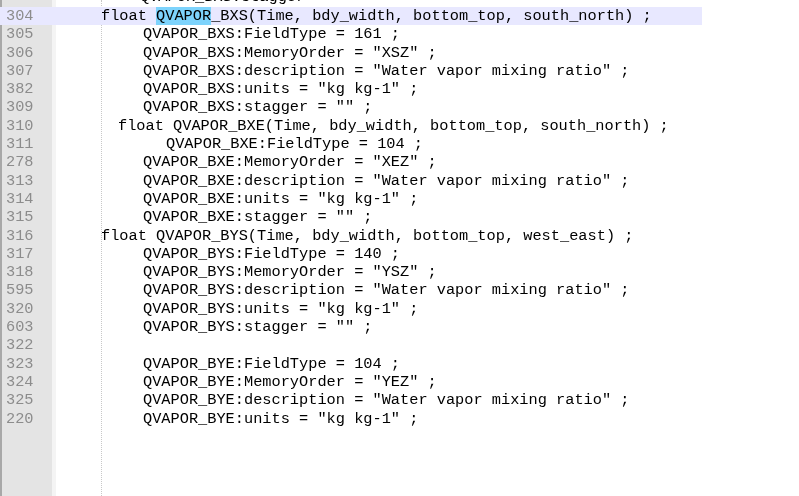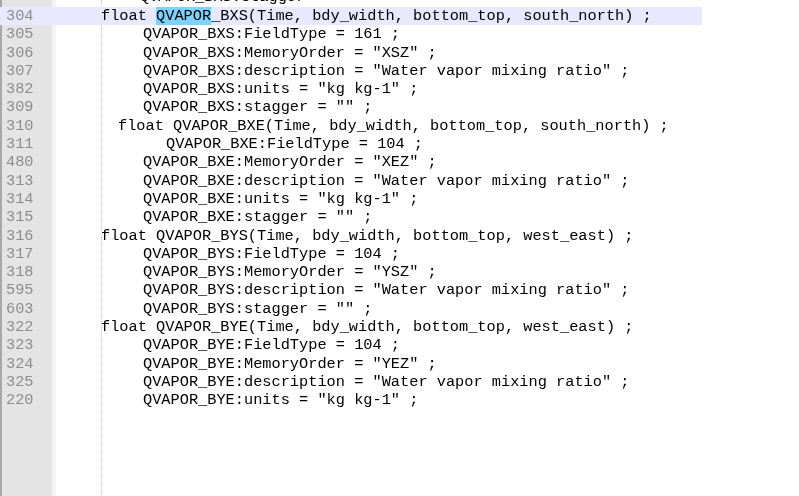--- a/index.html
+++ b/index.html
@@ -26,28 +26,29 @@
   <div class="partial">QVAPOR_BXS:stagger</div>
   <div class="lines" id="lines">
       <div class="line current"><span class="ln">304</span><span class="code" style="left: 101px;"><span>float </span><span class="hl">QVAPOR</span><span>_BXS(Time, bdy_width, bottom_top, south_north) ;</span></span></div>
       <div class="line"><span class="ln">305</span><span class="code" style="left: 143px;">QVAPOR_BXS:FieldType = 161 ;</span></div>
       <div class="line"><span class="ln">306</span><span class="code" style="left: 143px;">QVAPOR_BXS:MemoryOrder = "XSZ" ;</span></div>
       <div class="line"><span class="ln">307</span><span class="code" style="left: 143px;">QVAPOR_BXS:description = "Water vapor mixing ratio" ;</span></div>
       <div class="line"><span class="ln">382</span><span class="code" style="left: 143px;">QVAPOR_BXS:units = "kg kg-1" ;</span></div>
       <div class="line"><span class="ln">309</span><span class="code" style="left: 143px;">QVAPOR_BXS:stagger = "" ;</span></div>
       <div class="line"><span class="ln">310</span><span class="code" style="left: 118px;">float QVAPOR_BXE(Time, bdy_width, bottom_top, south_north) ;</span></div>
       <div class="line"><span class="ln">311</span><span class="code" style="left: 127px; margin-left: 39px;">QVAPOR_BXE:FieldType = 104 ;</span></div>
-      <div class="line"><span class="ln">480</span><span class="code" style="left: 143px;">QVAPOR_BXE:MemoryOrder = "XEZ" ;</span></div>
+      <div class="line"><span class="ln">278</span><span class="code" style="left: 143px;">QVAPOR_BXE:MemoryOrder = "XEZ" ;</span></div>
       <div class="line"><span class="ln">313</span><span class="code" style="left: 143px;">QVAPOR_BXE:description = "Water vapor mixing ratio" ;</span></div>
       <div class="line"><span class="ln">314</span><span class="code" style="left: 143px;">QVAPOR_BXE:units = "kg kg-1" ;</span></div>
       <div class="line"><span class="ln">315</span><span class="code" style="left: 143px;">QVAPOR_BXE:stagger = "" ;</span></div>
       <div class="line"><span class="ln">316</span><span class="code" style="left: 101px;">float QVAPOR_BYS(Time, bdy_width, bottom_top, west_east) ;</span></div>
-      <div class="line"><span class="ln">317</span><span class="code" style="left: 143px;">QVAPOR_BYS:FieldType = 104 ;</span></div>
+      <div class="line"><span class="ln">317</span><span class="code" style="left: 143px;">QVAPOR_BYS:FieldType = 140 ;</span></div>
       <div class="line"><span class="ln">318</span><span class="code" style="left: 143px;">QVAPOR_BYS:MemoryOrder = "YSZ" ;</span></div>
       <div class="line"><span class="ln">595</span><span class="code" style="left: 143px;">QVAPOR_BYS:description = "Water vapor mixing ratio" ;</span></div>
+      <div class="line"><span class="ln">320</span><span class="code" style="left: 143px;">QVAPOR_BYS:units = "kg kg-1" ;</span></div>
       <div class="line"><span class="ln">603</span><span class="code" style="left: 143px;">QVAPOR_BYS:stagger = "" ;</span></div>
-      <div class="line"><span class="ln">322</span><span class="code" style="left: 101px;">float QVAPOR_BYE(Time, bdy_width, bottom_top, west_east) ;</span></div>
+      <div class="line"><span class="ln">322</span></div>
       <div class="line"><span class="ln">323</span><span class="code" style="left: 143px;">QVAPOR_BYE:FieldType = 104 ;</span></div>
       <div class="line"><span class="ln">324</span><span class="code" style="left: 143px;">QVAPOR_BYE:MemoryOrder = "YEZ" ;</span></div>
       <div class="line"><span class="ln">325</span><span class="code" style="left: 143px;">QVAPOR_BYE:description = "Water vapor mixing ratio" ;</span></div>
       <div class="line"><span class="ln">220</span><span class="code" style="left: 143px;">QVAPOR_BYE:units = "kg kg-1" ;</span></div>
     </div>
 </div>
 
 </body></html>

